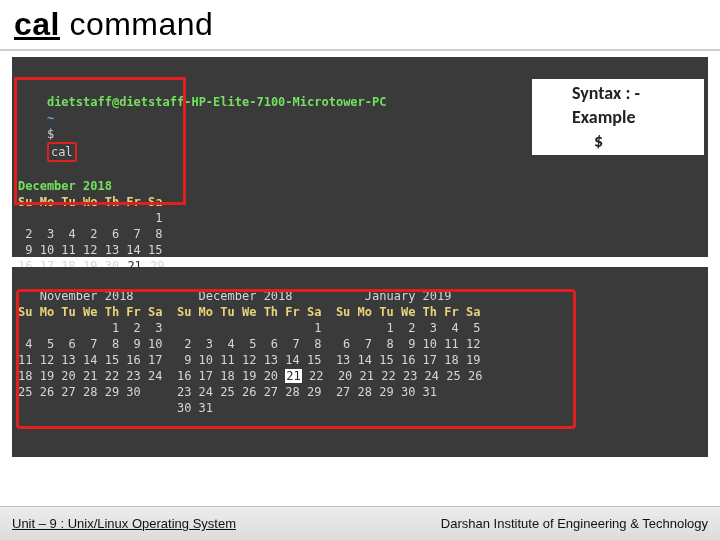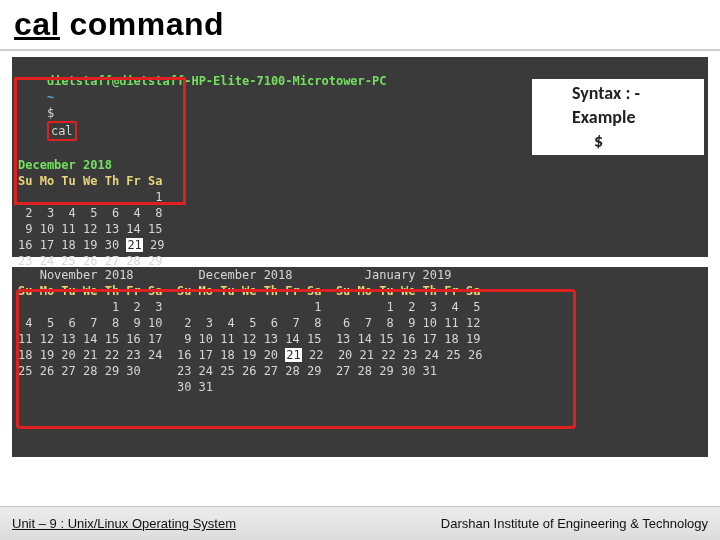--- a/index.html
+++ b/index.html
@@ -10,30 +10,30 @@
     font-family: "Segoe UI", Arial, sans-serif;
     position: relative;
     overflow: hidden;
   }
   .slide-title {
     font-size: 32px;
     padding: 6px 14px 4px;
     letter-spacing: 0.5px;
   }
   .slide-title .bold { font-weight: 700; text-decoration: underline;}
-  .slide-title .normal { font-weight: 700; }
+  .slide-title .normal { font-weight: 400; }
   .hr { height: 2px; background: #d0d0d0; margin: 2px 0 6px; }
 
   .term {
     background: #3a3a3a;
     color: #d6d6d6;
     font-family: "DejaVu Sans Mono","Consolas",monospace;
     font-size: 12px;
     line-height: 16px;
-    padding: 0 6px 6px;
+    padding: 21px 6px 6px;
     position: relative;
   }
   .term1 { margin: 0 12px 10px; height: 200px; }
   .term2 { margin: 0 12px; height: 190px; }
   .prompt-line { white-space: pre; }
   .usr { color: #74e060; font-weight: bold; }
   .tilde { color: #5bb0d6; font-weight: bold; }
   .dollar { color: #d6d6d6; }
   .cmd { color: #d6d6d6; }
   .redbox { border: 2px solid #e02020; padding: 0 2px; border-radius: 2px; display: inline-block; }
@@ -122,21 +122,21 @@
 <div class="term term1">
   <div class="prompt-line">
     <span class="usr">dietstaff</span><span class="usr">@</span><span class="usr">dietstaff-HP-Elite-7100-Microtower-PC</span>
     <span class="tilde">~</span>
     <span class="dollar">$</span>
     <span class="redbox"><span class="cmd">cal</span></span>
   </div>
   <div class="month-hdr">   December 2018</div>
   <div class="daynames">Su Mo Tu We Th Fr Sa</div>
   <div class="cal-row">                   1</div>
-  <div class="cal-row"> 2  3  4  5  6  4  8</div>
+  <div class="cal-row"> 2  3  4  2  6  7  8</div>
   <div class="cal-row"> 9 10 11 12 13 14 15</div>
   <div class="cal-row"><span>16 17 18 19 30 </span><span class="today">21</span><span> 29</span></div>
   <div class="cal-row">23 24 25 26 27 28 29</div>
   <div class="cal-row"><span>30 31</span><span class="cursor-sq"></span></div>
 
   <div class="cal1-box"></div>
 
   <div class="ghost-text">
     <div style="padding-left:34px"><span>Syntax : -</span></div>
     <div style="padding-left:34px"><span>Example</span></div>

